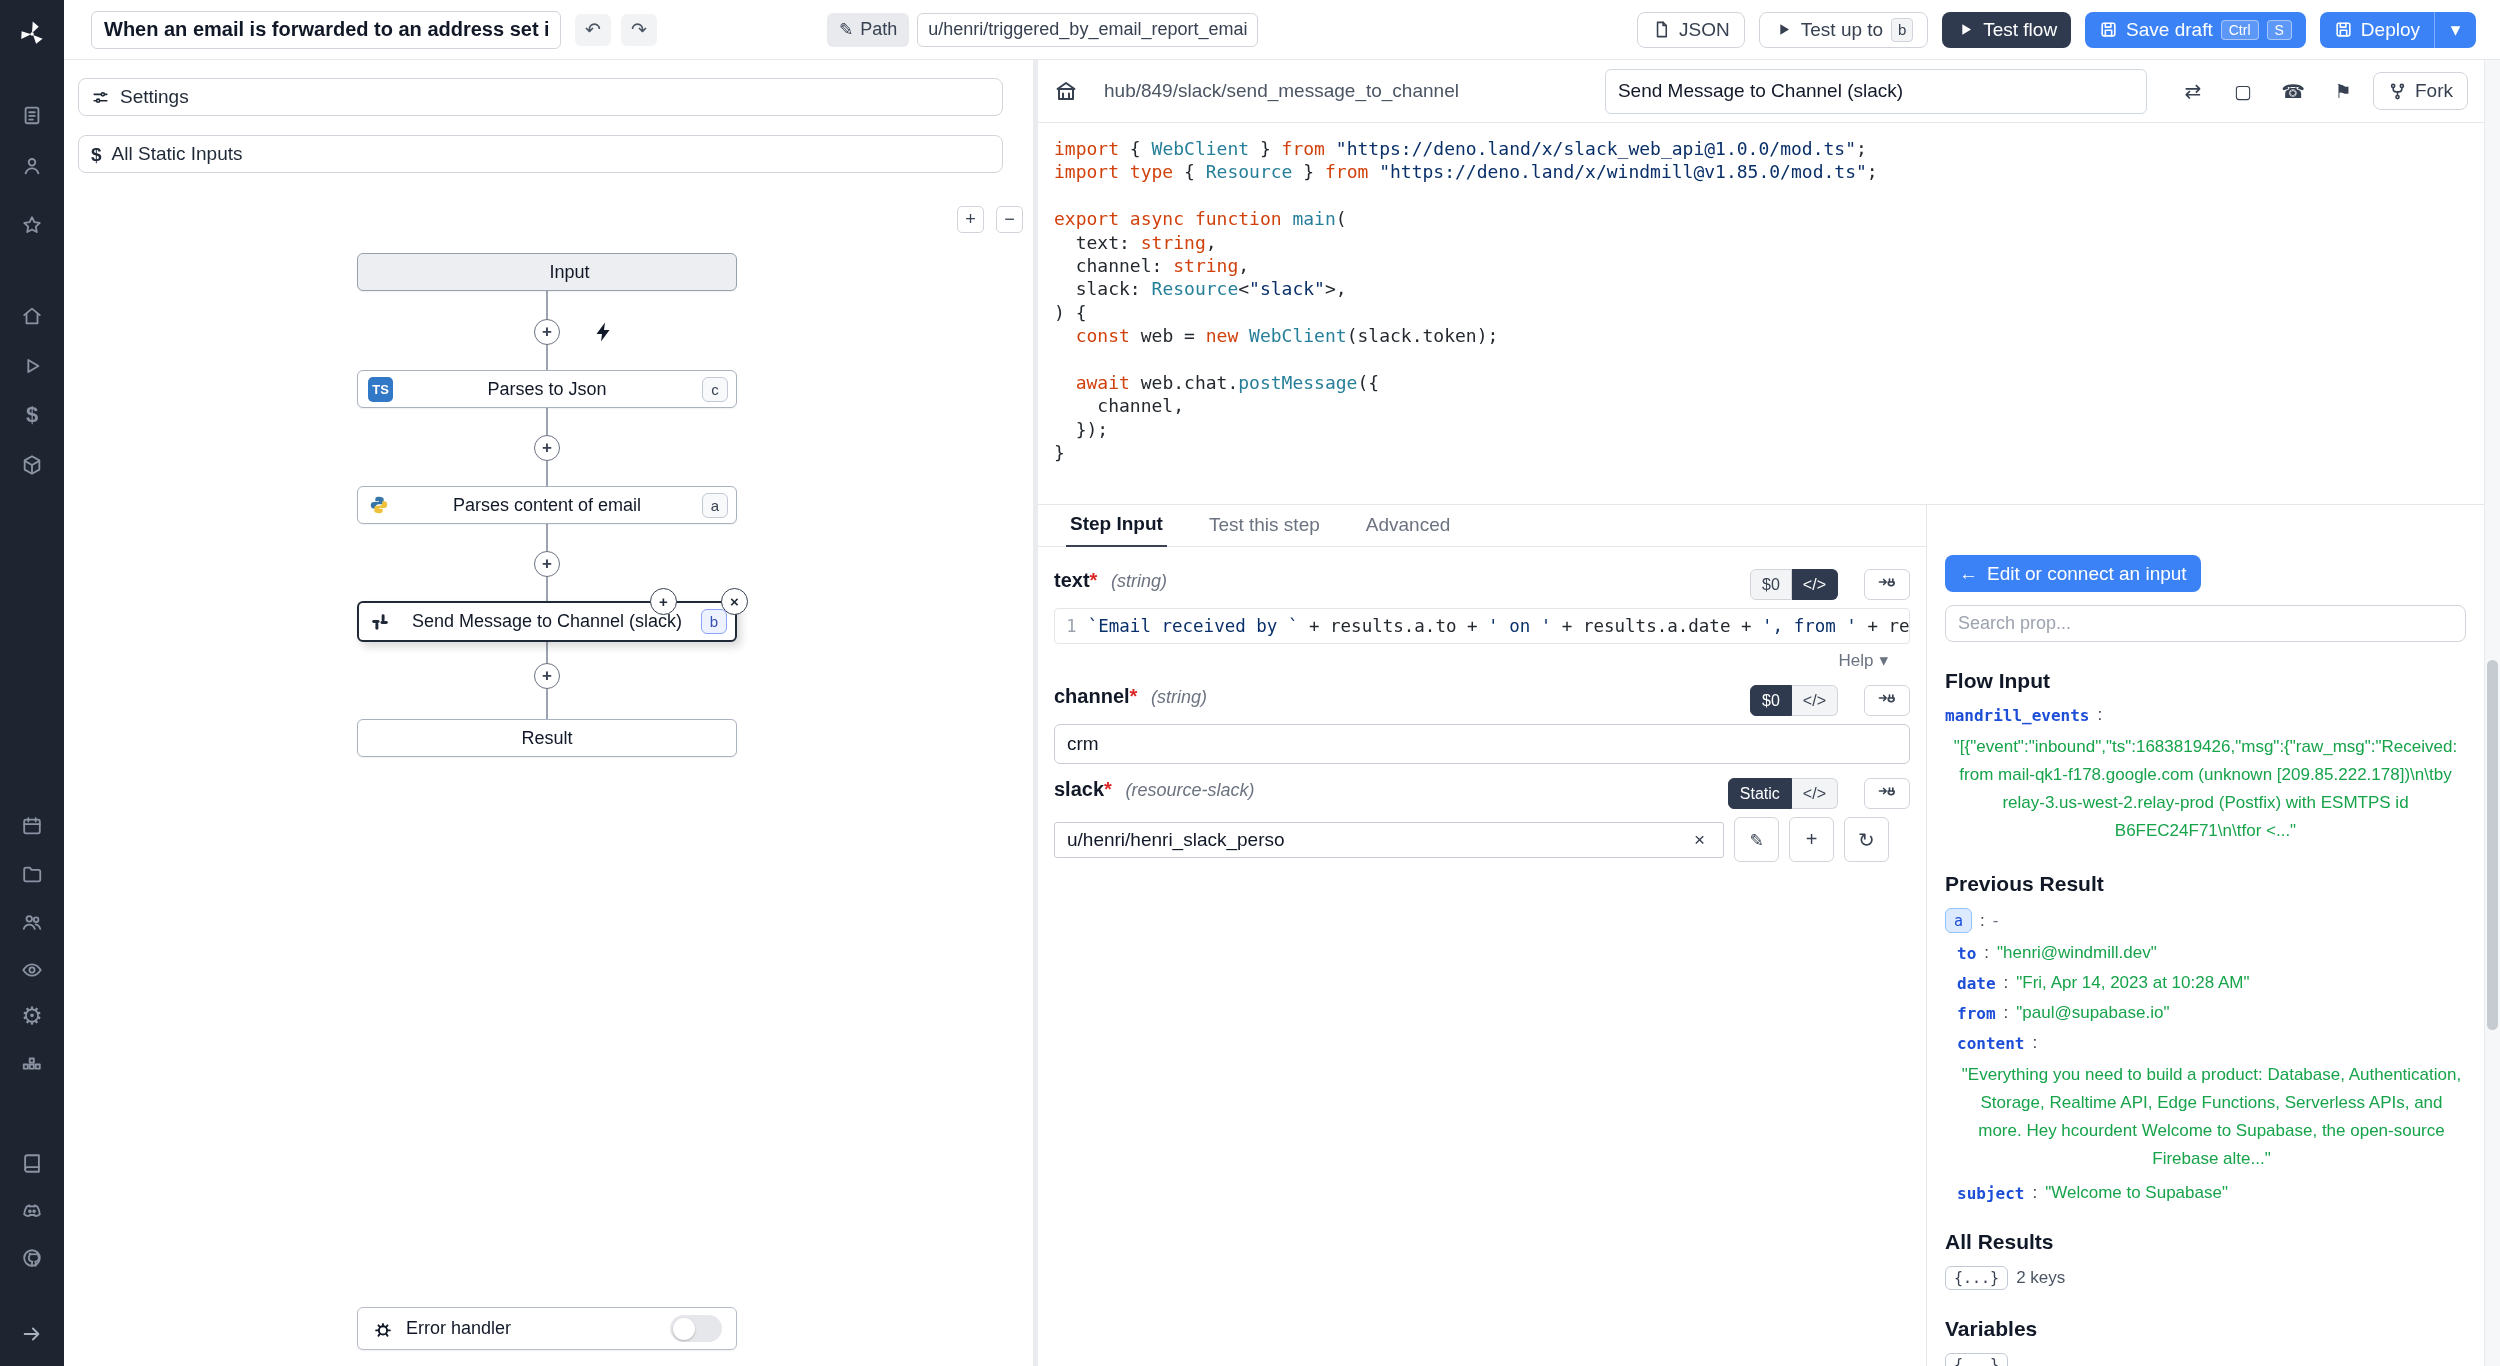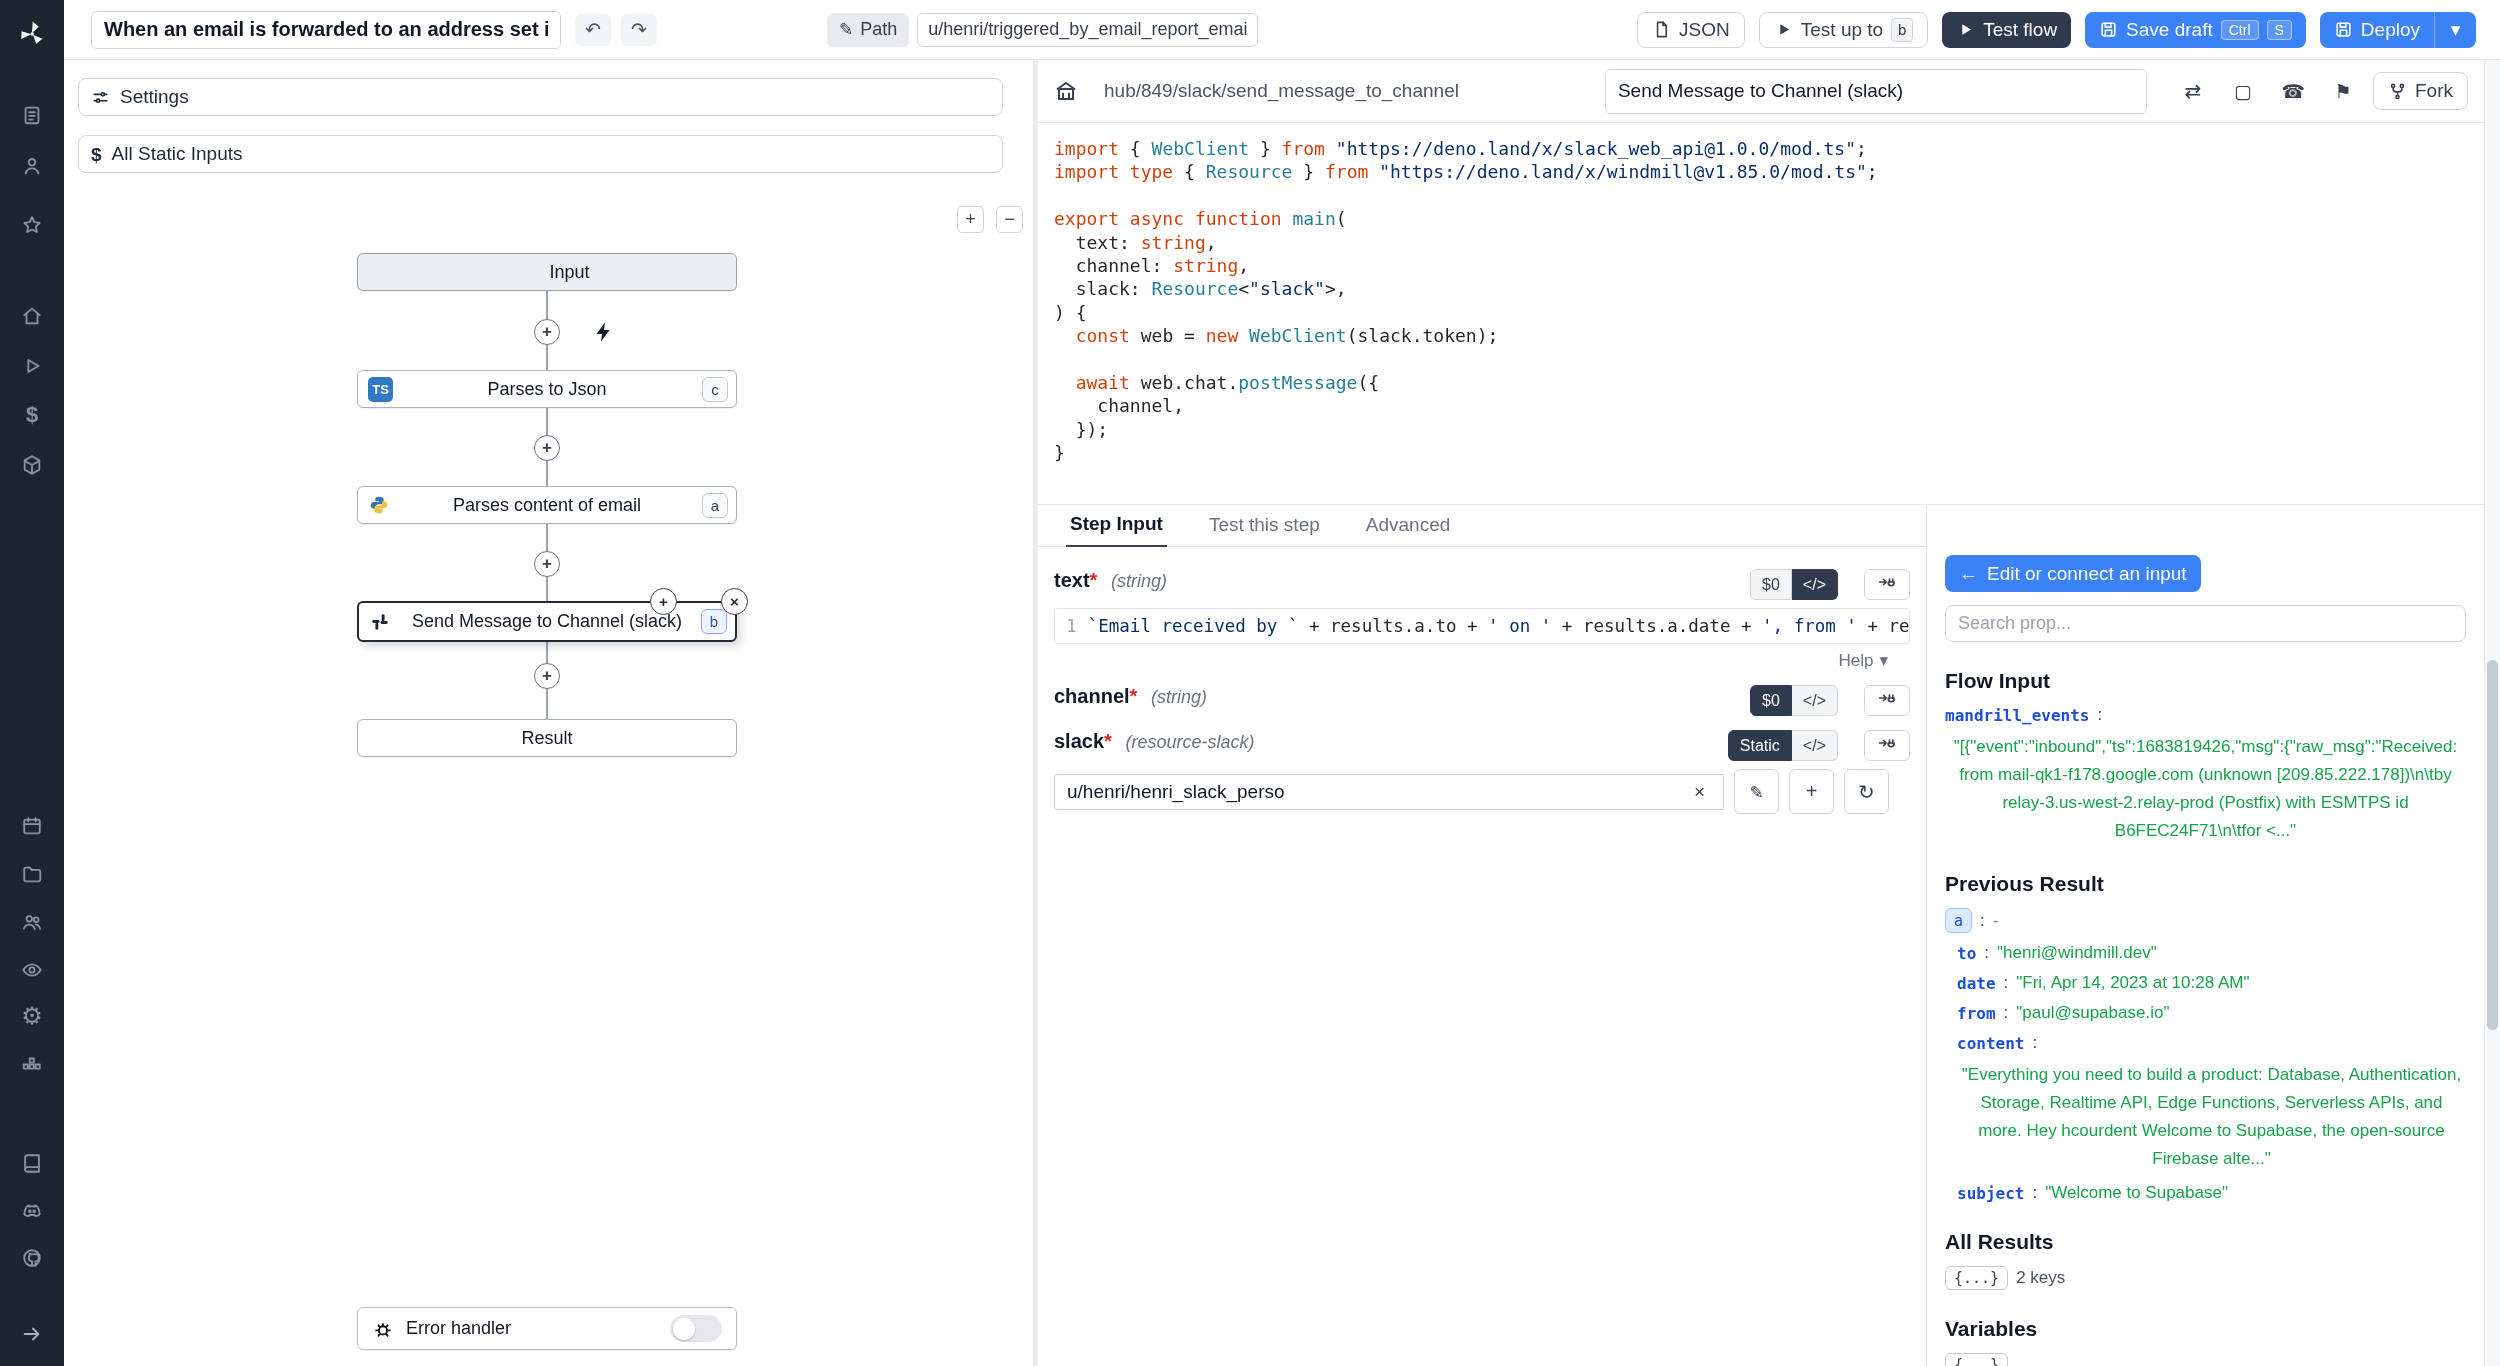--- a/index.html
+++ b/index.html
@@ -511,20 +511,21 @@
             </div>
             <button class="plug">
                 <span><svg viewBox="0 0 24 24" width="1em" height="1em" fill="none" stroke="currentColor" stroke-width="2" stroke-linecap="round" stroke-linejoin="round">
                     <path d="M3 12h8M8 9l3 3-3 3"></path>
                     <path d="M15 8.5V12M19 8.5V12"></path>
                     <path d="M13.5 12h7v1a3.5 3.5 0 0 1-7 0z"></path>
                   </svg></span>
               </button>
           </div>
         </div>
+        <input class="text-input" value="crm" style="">
 
         <div class="field-row">
           <div class="field-label">
             <span class="fname">slack</span><span class="req">*</span>
             <span class="ftype">(resource-slack)</span>
           </div>
           <div class="field-controls">
             <div class="seg">
               <button class="on">Static</button>
               <button>

